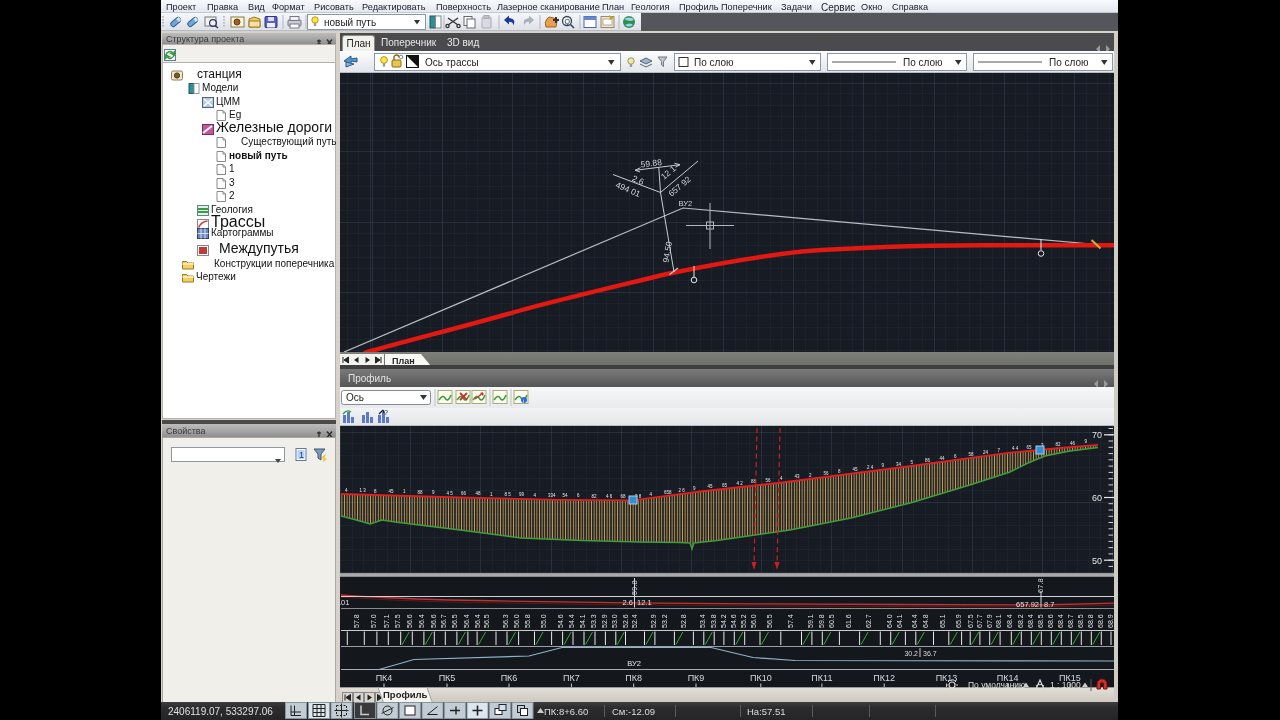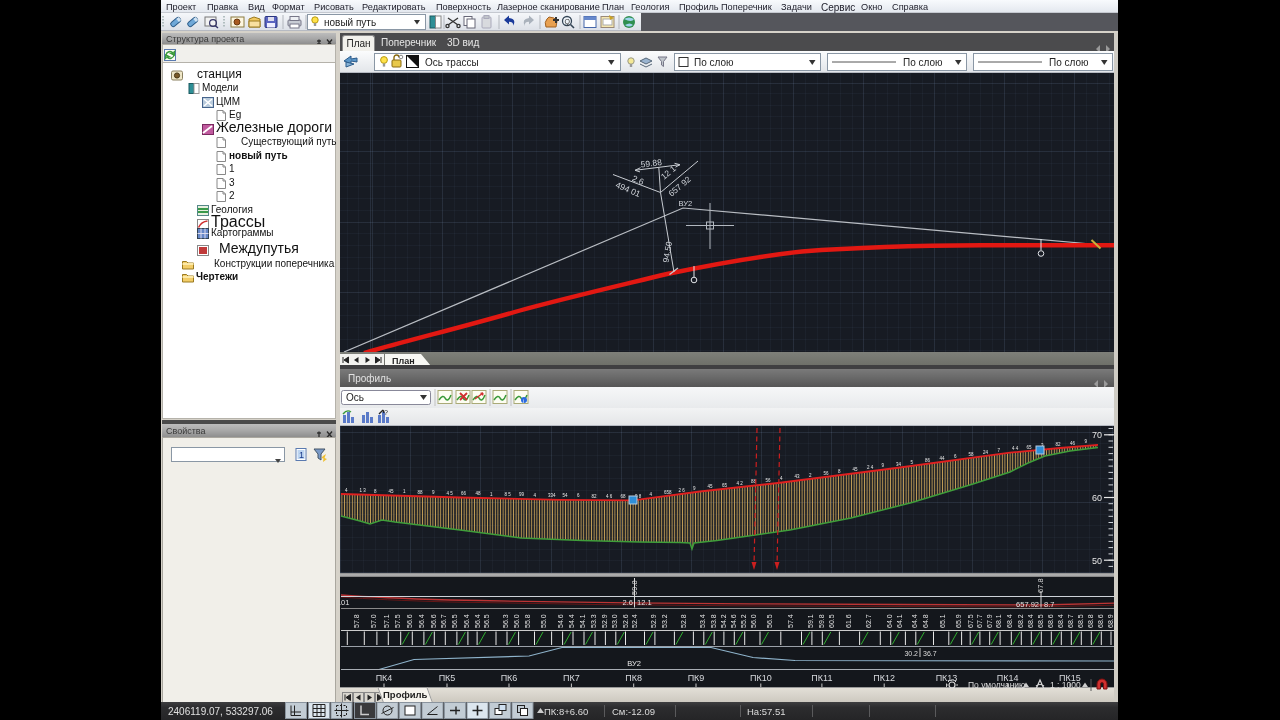--- a/index.html
+++ b/index.html
@@ -169,21 +169,21 @@
         <rect x="0.5" y="0.5" width="11" height="10" fill="#fff" stroke="#888"></rect>
         <rect x="2" y="2" width="8" height="7" fill="#c03a3a"></rect>
       </svg><span style="margin-left:10px;font-size:14px;color:#111;font-weight:normal;vertical-align:1px">Междупутья</span></div>
 <div style="position:absolute;left:182px;top:253.5px;height:13px;white-space:nowrap"><svg width="12" height="11" style="vertical-align:-2px">
         <path d="M0.5 2.5 h4 l1.5 1.5 h5.5 v6 h-11z" fill="#f3cd68" stroke="#9a7a20"></path>
         <path d="M0.5 5 h11" stroke="#fce9a8" stroke-width="2"></path>
       </svg><span style="margin-left:20px;font-size:10px;color:#111;font-weight:normal;vertical-align:1px">Конструкции поперечника</span></div>
 <div style="position:absolute;left:182px;top:267px;height:13px;white-space:nowrap"><svg width="12" height="11" style="vertical-align:-2px">
         <path d="M0.5 2.5 h4 l1.5 1.5 h5.5 v6 h-11z" fill="#f3cd68" stroke="#9a7a20"></path>
         <path d="M0.5 5 h11" stroke="#fce9a8" stroke-width="2"></path>
-      </svg><span style="margin-left:2px;font-size:10px;color:#111;font-weight:bold;vertical-align:1px">Чертежи</span></div>
+      </svg><span style="margin-left:2px;font-size:10px;color:#111;font-weight:normal;vertical-align:1px">Чертежи</span></div>
 <div style="position:absolute;left:162px;top:420px;width:174px;height:4px;background:#4a4a4a"></div>
 <div style="position:absolute;left:162px;top:424px;width:174px;height:13px;background:linear-gradient(#bcbcbc,#a8a8a8 50%,#8e8e8e)"></div>
 <div style="position:absolute;left:166px;top:426px;font-size:9px;color:#3a3a3a">Свойства</div>
 <div style="position:absolute;left:316px;top:426px"><svg width="18" height="10">
         <g stroke="#2a2a2a" stroke-width="1.3" fill="none">
           <line x1="3" y1="1.5" x2="3" y2="8"></line>
           <line x1="1" y1="3" x2="5" y2="3"></line>
           <line x1="11" y1="1.5" x2="16" y2="7.5"></line>
           <line x1="16" y1="1.5" x2="11" y2="7.5"></line>
         </g>

